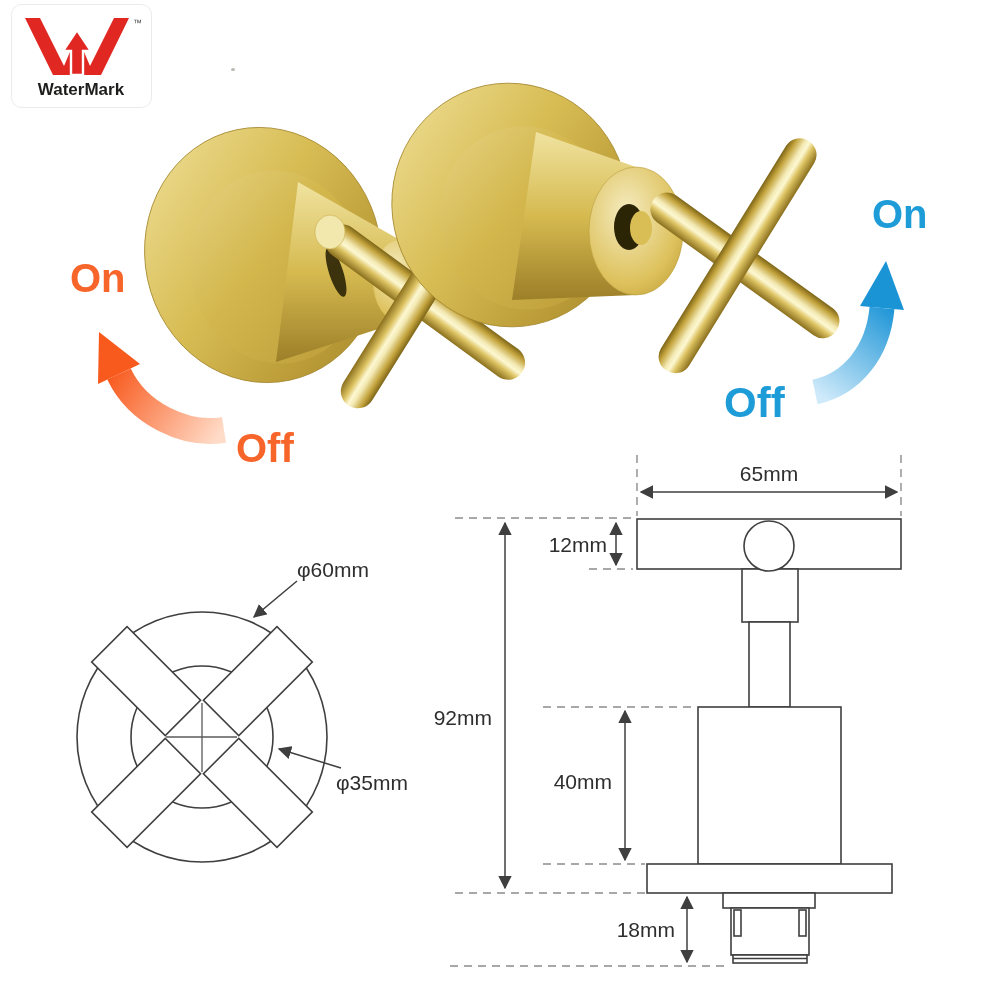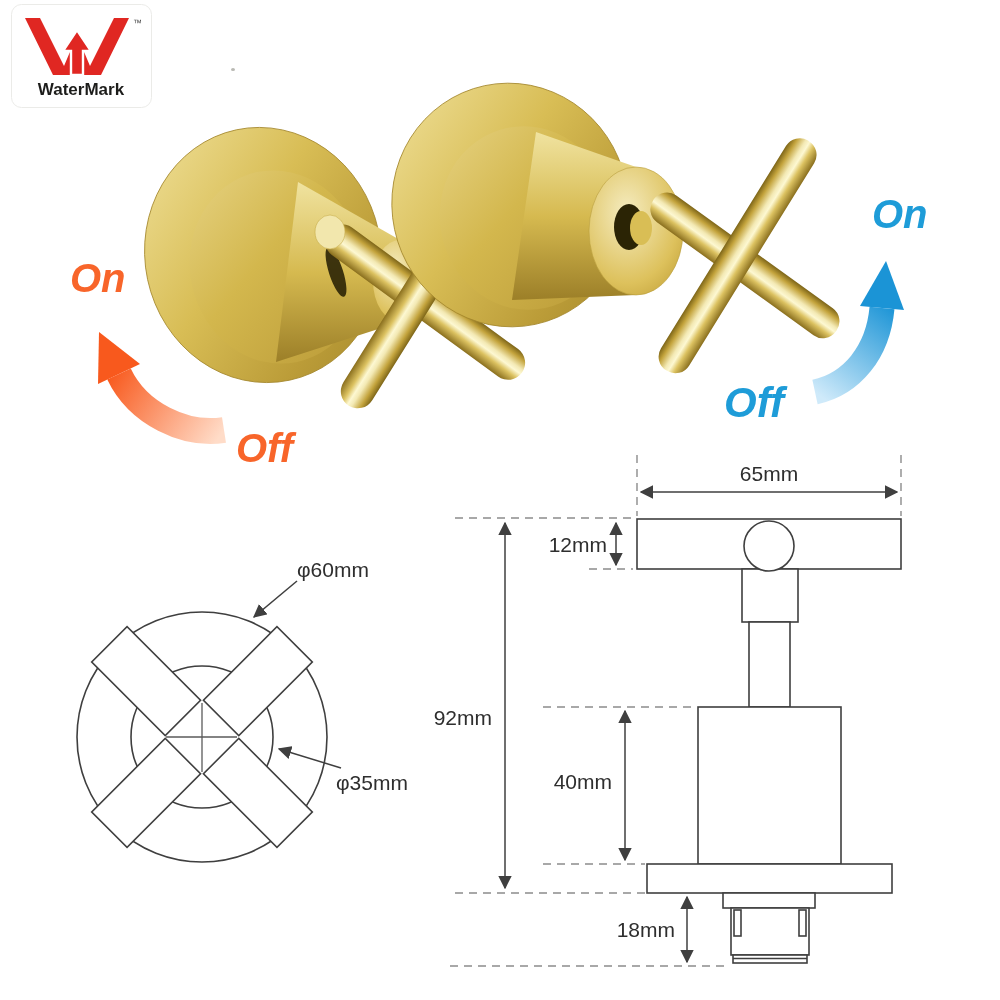--- a/index.html
+++ b/index.html
@@ -1,19 +1,19 @@
 <!DOCTYPE html>
 <html><head>
 <meta charset="utf-8">
 <style>
   html,body{margin:0;padding:0;background:#ffffff;}
   #stage{position:relative;width:1000px;height:1000px;background:#ffffff;overflow:hidden;
          font-family:"Liberation Sans", sans-serif;}
   .abs{position:absolute;}
-  .label{position:absolute;font-style:italic;font-weight:800;font-size:40px;line-height:1;
+  .label{position:absolute;font-weight:800;font-size:40px;line-height:1;
          letter-spacing:0px;}
   .hot{color:#F8652A;}
   .cold{color:#1E9CD8;}
   svg{display:block;}
   .dim-text{font-family:"Liberation Sans",sans-serif;font-size:21px;fill:#2e2e2e;}
   .geo{fill:#ffffff;stroke:#3f3f3f;stroke-width:1.6;}
   .geoline{stroke:#3f3f3f;stroke-width:1.6;fill:none;}
   .thinline{stroke:#5a5a5a;stroke-width:1.3;fill:none;}
   .dash{stroke:#8c8c8c;stroke-width:1.4;fill:none;stroke-dasharray:8 6;}
   .dimline{stroke:#3f3f3f;stroke-width:1.5;fill:none;}

